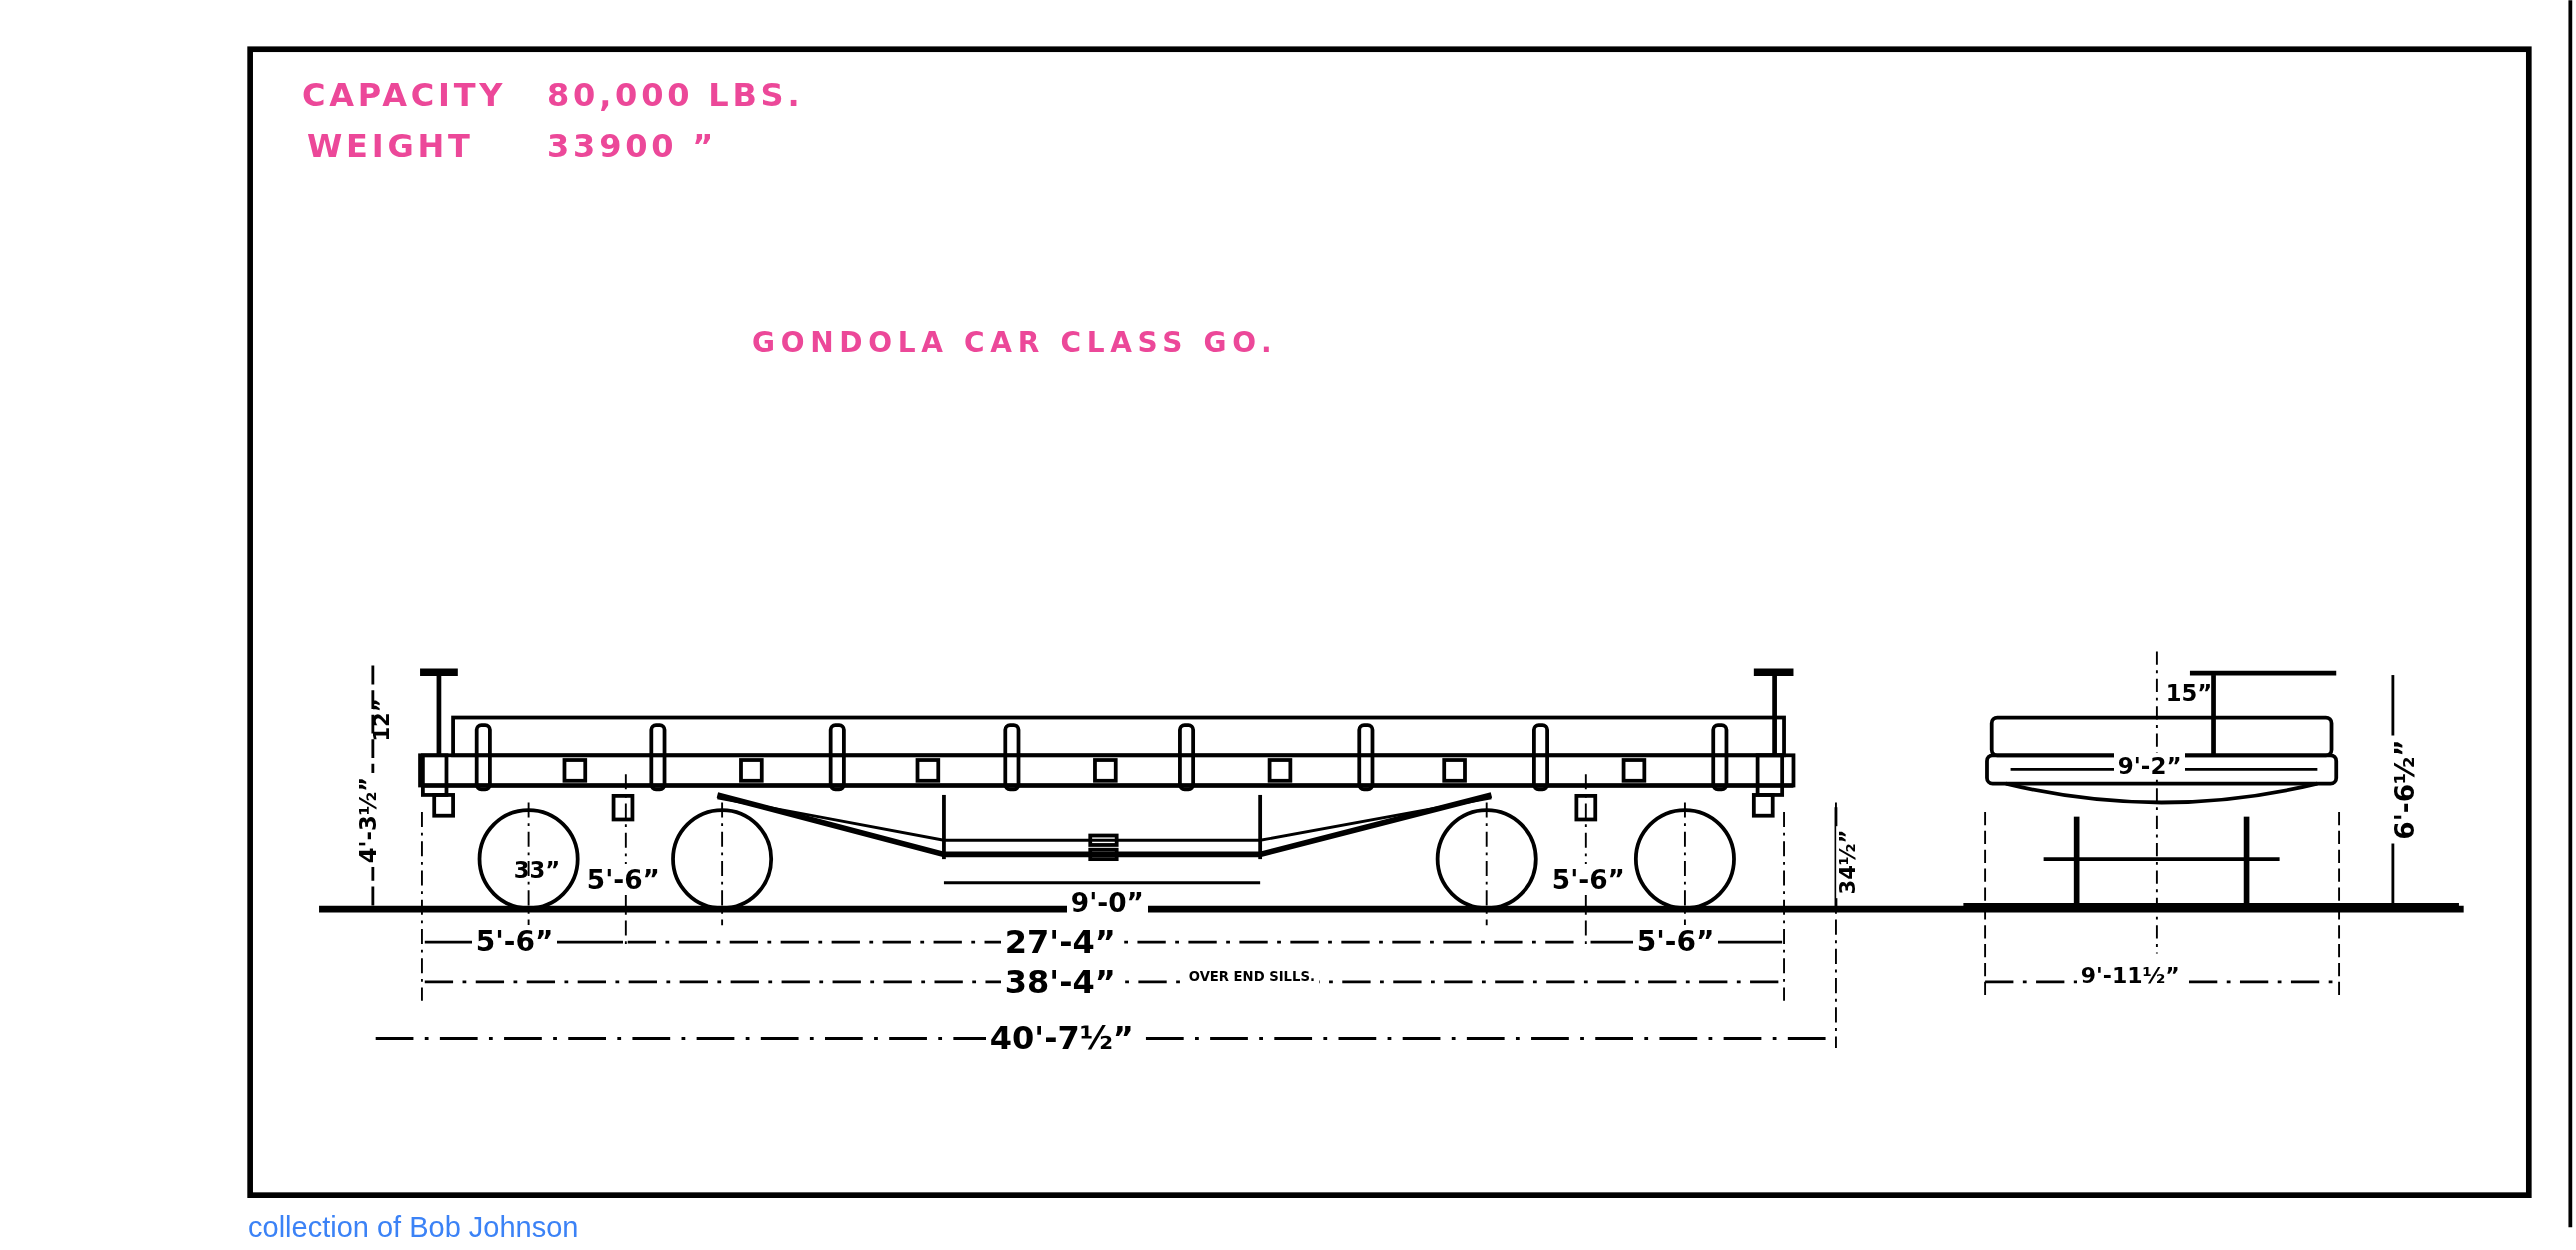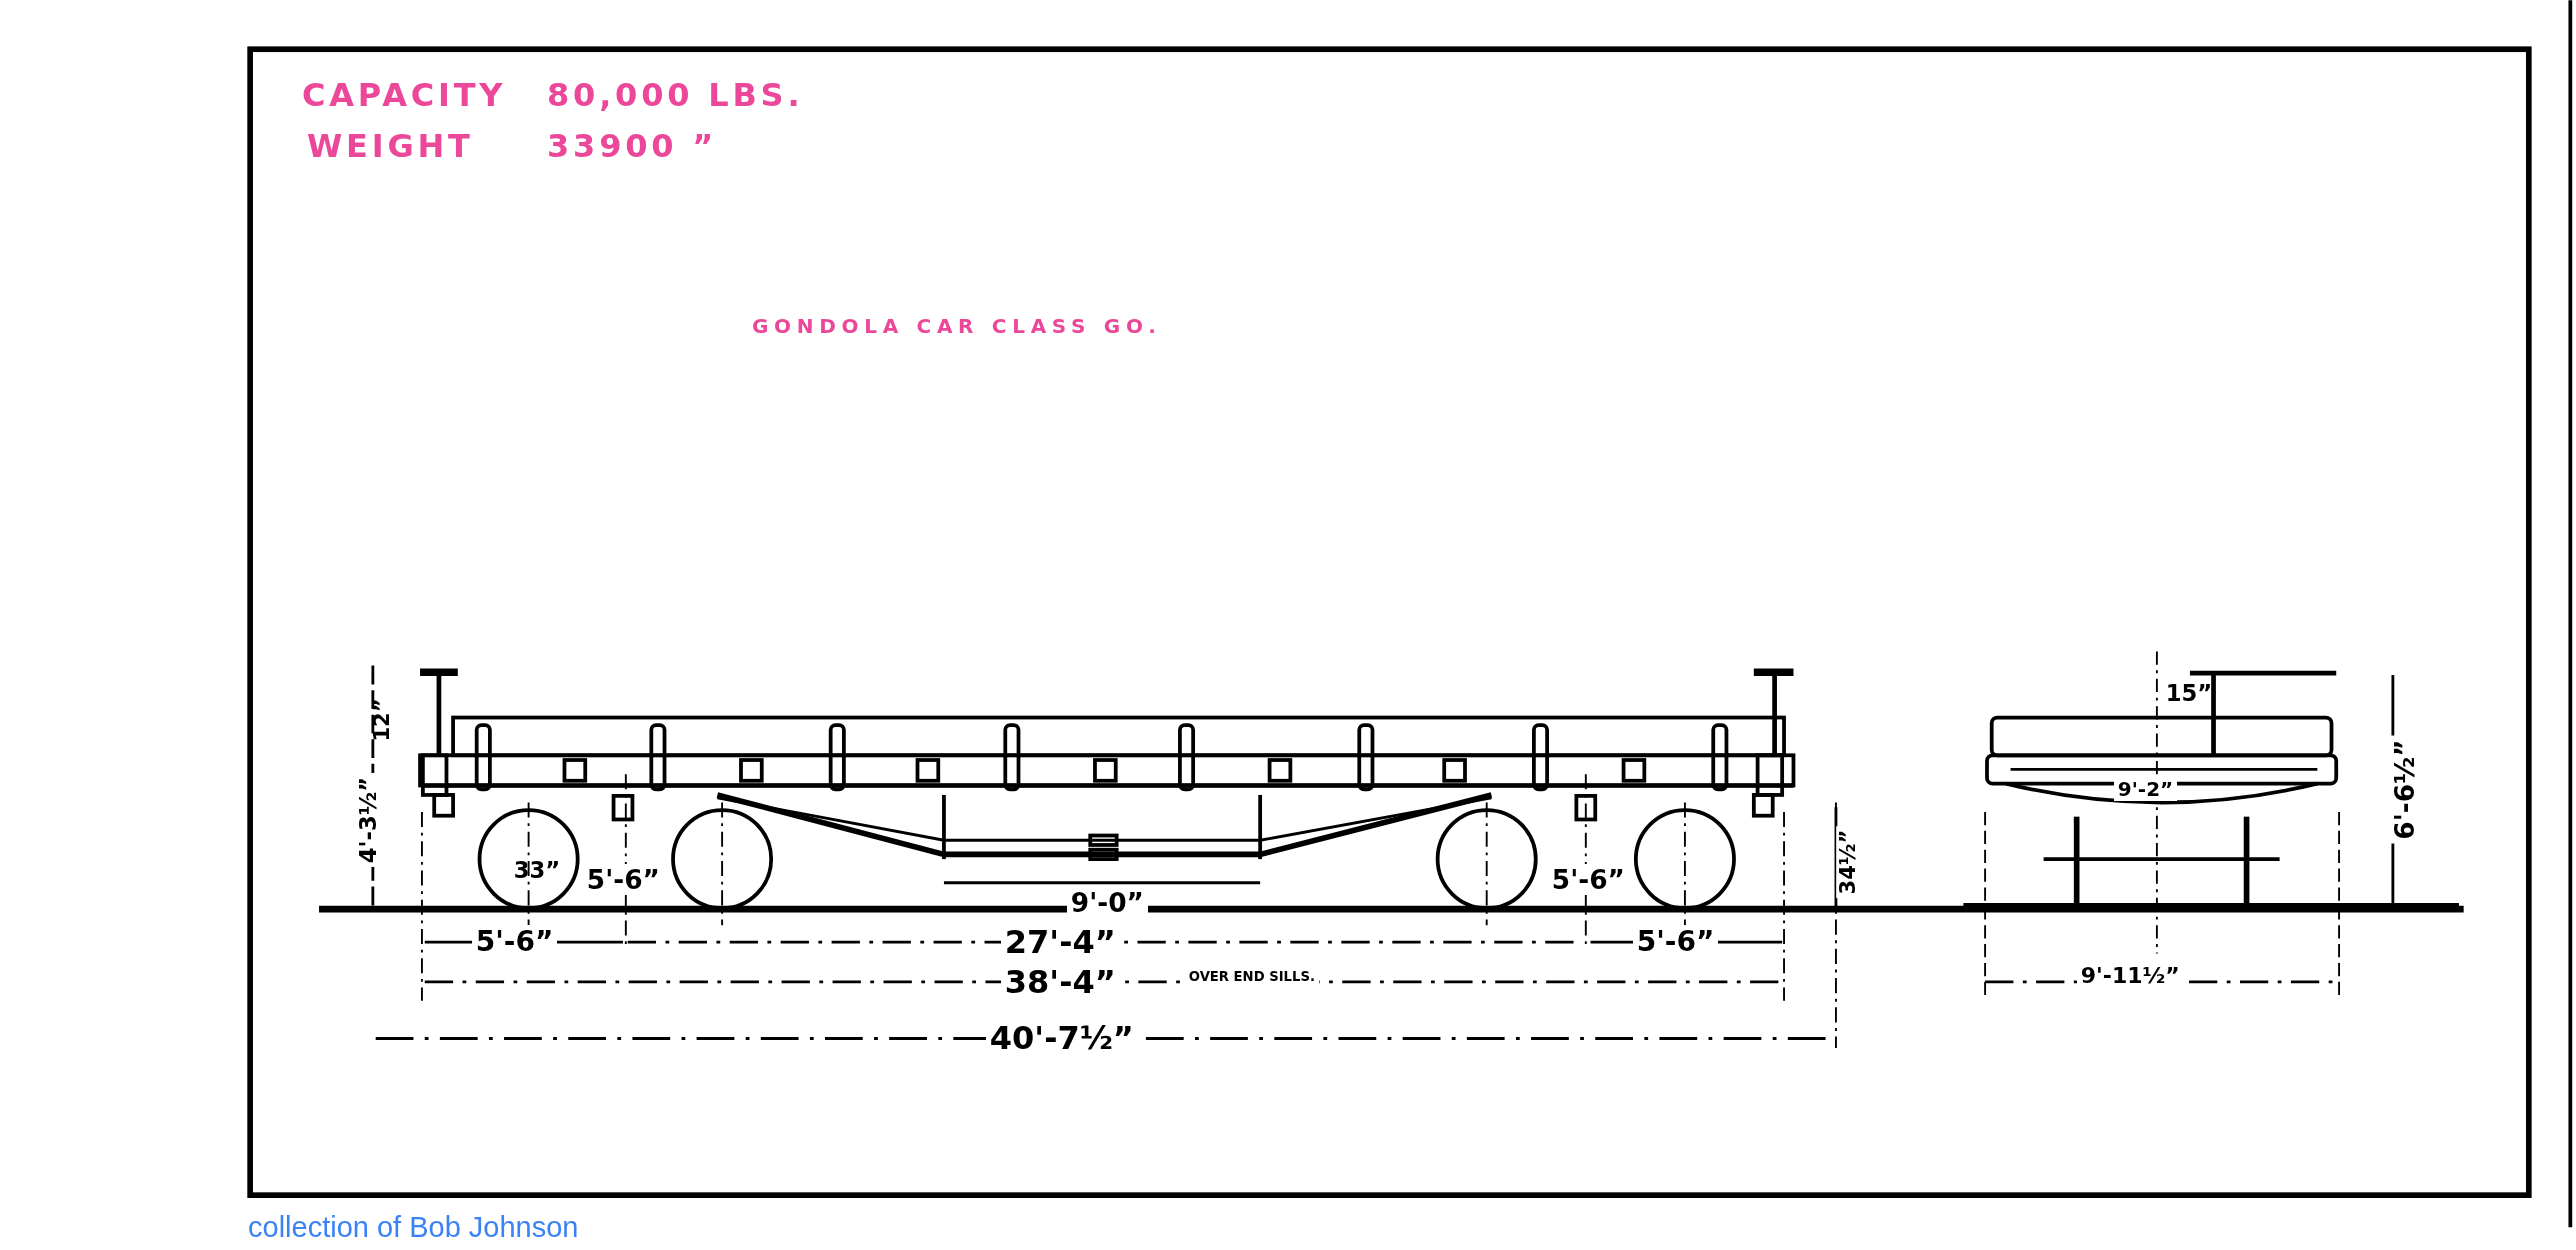--- a/index.html
+++ b/index.html
@@ -114,35 +114,35 @@
     <line x1="2285" y1="690" x2="2285" y2="1010" stroke-width="2" stroke-dasharray="14,6,3,6"></line>
     <line x1="2103" y1="860" x2="2103" y2="1060" stroke-width="2" stroke-dasharray="14,6"></line>
     <line x1="2478" y1="860" x2="2478" y2="1060" stroke-width="2" stroke-dasharray="14,6"></line>
   </g>
 </svg>
 
 <div class="lbl" style="left:302px;top:76px;font-size:32px;">CAPACITY</div>
 <div class="lbl" style="left:547px;top:76px;font-size:32px;">80,000 LBS.</div>
 <div class="lbl" style="left:307px;top:127px;font-size:32px;text-align:right;">WEIGHT</div>
 <div class="lbl" style="left:547px;top:127px;font-size:32px;">33900 ”</div>
-<div class="lbl" style="left:752px;top:314px;font-size:20px;letter-spacing:5.7px;">GONDOLA CAR CLASS GO.</div>
+<div class="lbl" style="left:752px;top:326px;font-size:28px;letter-spacing:5.7px;">GONDOLA CAR CLASS GO.</div>
 
 <div class="dim" style="left:510px;top:857px;font-size:22.7px;background:transparent;">33”</div>
 <div class="dim" style="left:583px;top:864px;font-size:26.4px;">5'-6”</div>
 <div class="dim" style="left:1067px;top:887px;font-size:26.4px;">9'-0”</div>
 <div class="dim" style="left:1548px;top:864px;font-size:26.4px;">5'-6”</div>
 <div class="dim" style="left:472px;top:925px;font-size:28px;">5'-6”</div>
 <div class="dim" style="left:1001px;top:923px;font-size:32px;">27'-4”</div>
 <div class="dim" style="left:1633px;top:925px;font-size:28px;">5'-6”</div>
 <div class="dim" style="left:1001px;top:963px;font-size:32px;">38'-4”</div>
 <div class="dim" style="left:1185px;top:969px;font-size:13.2px;">OVER END SILLS.</div>
 <div class="dim" style="left:986px;top:1019px;font-size:32px;">40'-7½”</div>
 <div class="dim" style="left:357px;top:708px;font-size:21px;transform:rotate(-90deg);background:transparent;">12”</div>
 <div class="dim" style="left:321px;top:807px;font-size:22.7px;transform:rotate(-90deg);">4'-3½”</div>
 <div class="dim" style="left:1812px;top:850px;font-size:21px;transform:rotate(-90deg);">34½”</div>
 
 <div class="dim" style="left:2162px;top:680px;font-size:22.7px;background:transparent;">15”</div>
-<div class="dim" style="left:2114px;top:753px;font-size:20px;margin-top:24px;">9'-2”</div>
+<div class="dim" style="left:2114px;top:753px;font-size:23px;">9'-2”</div>
 <div class="dim" style="left:2350px;top:774px;font-size:26.4px;transform:rotate(-90deg);">6'-6½”</div>
 <div class="dim" style="left:2077px;top:963px;font-size:22px;">9'-11½”</div>
 
 <div class="credit">collection of Bob Johnson</div>
 
 
 </body></html>

